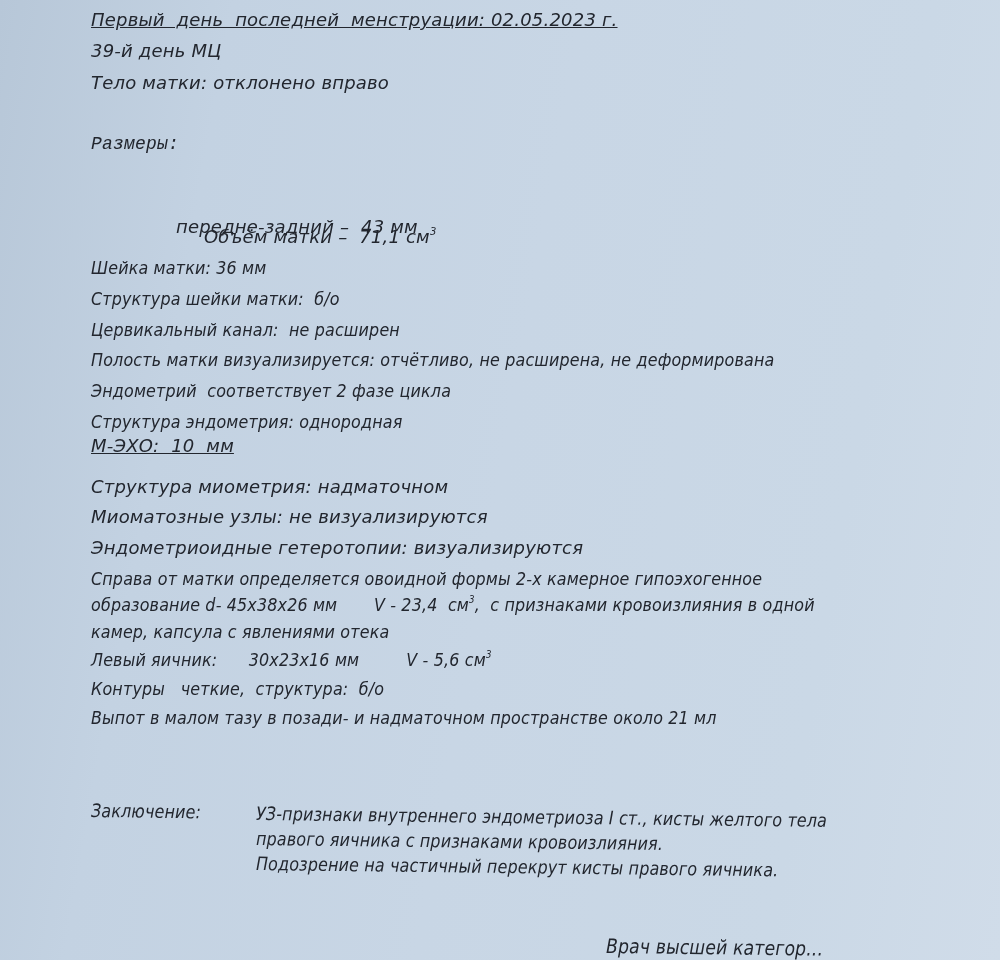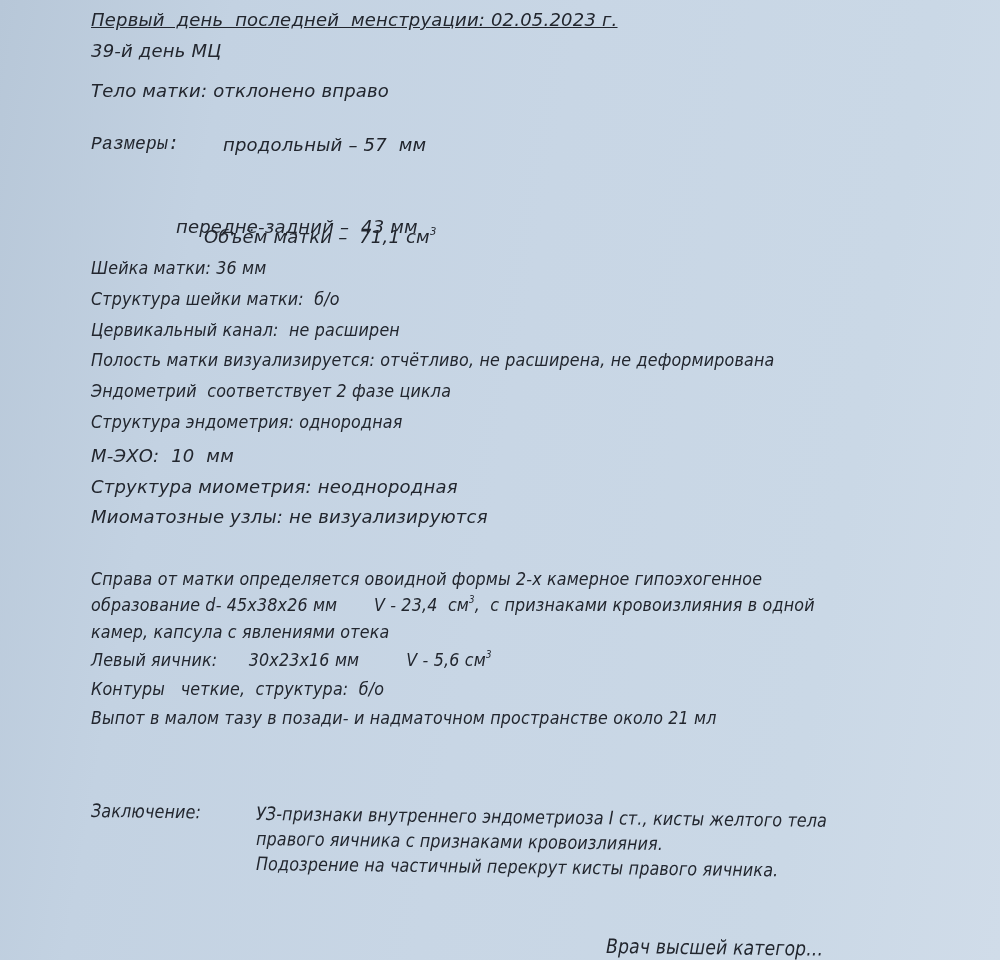--- a/index.html
+++ b/index.html
@@ -19,37 +19,37 @@
     .tilt.narrow { transform: rotate(0.7deg) scaleX(0.86); }
     sup { font-size: 10px; vertical-align: 8px; }
   </style>
 </head>
 <body>
 
 <div class="page">
 
   <div class="line" style="left:91px;top:9px;text-decoration:underline;">Первый  день  последней  менструации: 02.05.2023 г.</div>
   <div class="line" style="left:91px;top:40px;">39-й день МЦ</div>
-  <div class="line" style="left:91px;top:72px;margin-top:8px;">Тело матки: отклонено вправо</div>
+  <div class="line" style="left:91px;top:72px;">Тело матки: отклонено вправо</div>
 
   <div class="line" style="left:91px;top:134px;font-family:Liberation Mono, monospace;">Размеры:</div>
-  <div class="line" style="left:223px;top:134px;">продольный – 57  мм</div>
   <div class="line" style="left:176px;top:204px;margin-top:12px;">передне-задний –  43 мм</div>
   <div class="line" style="left:204px;top:226px;"><span>Объём матки –  71,1 см</span><sup>3</sup></div>
 
   <div class="line narrow" style="left:91px;top:257px;">Шейка матки: 36 мм</div>
   <div class="line narrow" style="left:91px;top:288px;">Структура шейки матки:  б/о</div>
   <div class="line narrow" style="left:91px;top:319px;">Цервикальный канал:  не расширен</div>
   <div class="line narrow" style="left:91px;top:349px;">Полость матки визуализируется: отчётливо, не расширена, не деформирована</div>
   <div class="line narrow" style="left:91px;top:380px;">Эндометрий  соответствует 2 фазе цикла</div>
   <div class="line narrow" style="left:91px;top:411px;">Структура эндометрия: однородная</div>
 
-  <div class="line" style="left:91px;top:445px;">М-ЭХО:  10  мм</div>
-  <div class="line" style="left:91px;top:476px;">Структура миометрия: неоднородная</div>
+  <div class="line" style="left:91px;top:435px;text-decoration:underline;">М-ЭХО:  10  мм</div>
+  <div class="line" style="left:91px;top:476px;">Структура миометрия: надматочном</div>
   <div class="line" style="left:91px;top:506px;text-align:right;">Миоматозные узлы: не визуализируются</div>
+  <div class="line" style="left:91px;top:537px;">Эндометриоидные гетеротопии: визуализируются</div>
 
   <div class="line narrow" style="left:91px;top:568px;">Справа от матки определяется овоидной формы 2-х камерное гипоэхогенное</div>
   <div class="line narrow" style="left:91px;top:594px;"><span>образование d- 45х38х26 мм       V - 23,4  см</span><sup>3</sup><span>,  с признаками кровоизлияния в одной</span></div>
   <div class="line narrow" style="left:91px;top:621px;">камер, капсула с явлениями отека</div>
   <div class="line narrow" style="left:91px;top:649px;"><span>Левый яичник:      30х23х16 мм         V - 5,6 см</span><sup>3</sup></div>
   <div class="line narrow" style="left:91px;top:678px;">Контуры   четкие,  структура:  б/о</div>
   <div class="line narrow" style="left:91px;top:707px;">Выпот в малом тазу в позади- и надматочном пространстве около 21 мл</div>
 
   <div class="line narrow tilt" style="left:91px;top:800px;">Заключение:</div>
   <div class="line narrow tilt" style="left:256px;top:803px;">УЗ-признаки внутреннего эндометриоза I ст., кисты желтого тела</div>

